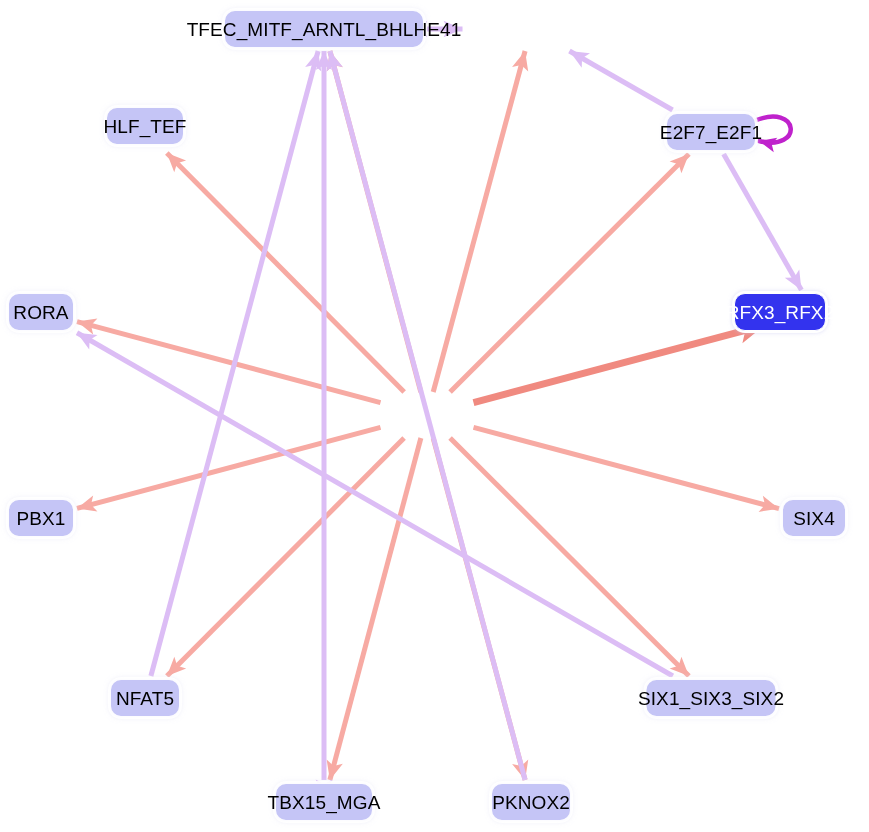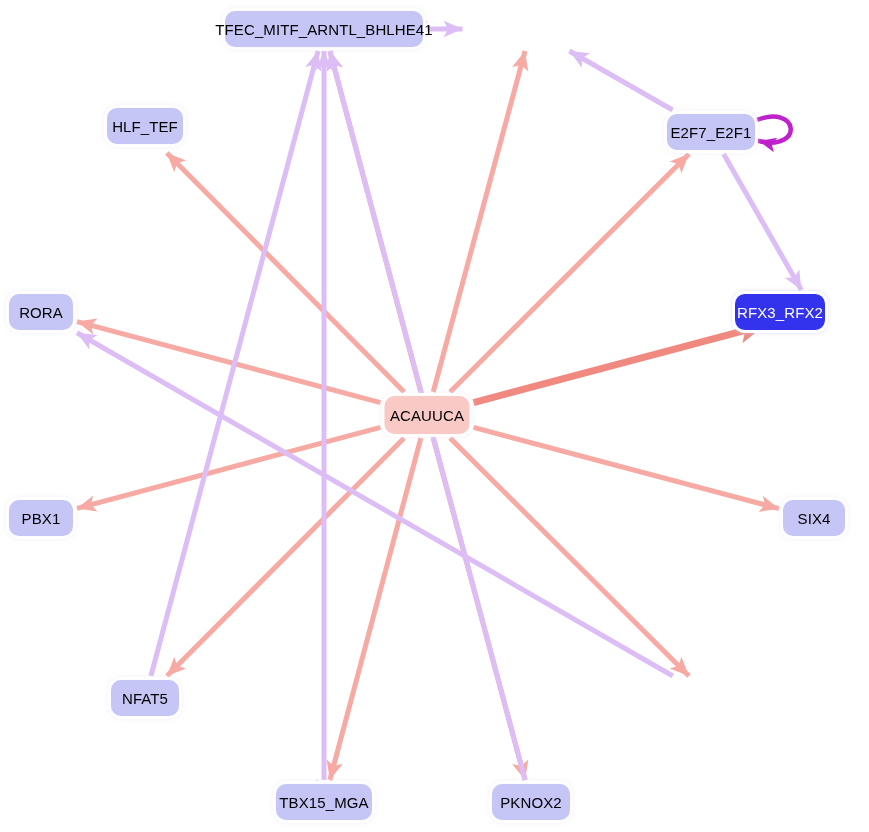--- a/index.html
+++ b/index.html
@@ -35,21 +35,21 @@
     display: flex;
     align-items: center;
     justify-content: center;
     border-radius: 11px;
     border: 1px solid rgba(255,255,255,0.95);
     box-shadow: 0 0 0 2px rgba(255,255,255,0.9), 0 0 4px 2px rgba(230,230,245,0.55);
     transform: translate(-50%, -50%);
     white-space: nowrap;
   }
   .node-label {
-    font-size: 15px;
+    font-size: 19px;
     letter-spacing: 0.1px;
     line-height: 1;
     pointer-events: none;
   }
   .node.tf {
     background: #c5c5f6;
     color: #000000;
   }
   .node.tf .node-label { color: #000000; }
   .node.motif {
@@ -125,31 +125,31 @@
       </div>
       <div class="node tf" style="left: 711px; top: 132px; width: 90px; height: 38px;">
         <span class="node-label">E2F7_E2F1</span>
       </div>
       <div class="node tf" style="left: 41px; top: 312px; width: 66px; height: 38px;">
         <span class="node-label">RORA</span>
       </div>
       <div class="node highlight" style="left: 780px; top: 312px; width: 92px; height: 38px; justify-content: center;">
         <span class="node-label">RFX3_RFX2</span>
       </div>
-      <div class="node motif" style="left: 427px; top: 415px; width: 87px; height: 40px;">
-        <span class="node-label">ACAUUCA</span>
-      </div>
       <div class="node tf" style="left: 41px; top: 518px; width: 66px; height: 38px;">
         <span class="node-label">PBX1</span>
       </div>
       <div class="node tf" style="left: 814px; top: 518px; width: 64px; height: 38px; text-align: center;">
         <span class="node-label">SIX4</span>
       </div>
       <div class="node tf" style="left: 145px; top: 698px; width: 70px; height: 38px; align-items: center;">
         <span class="node-label">NFAT5</span>
+      </div>
+      <div class="node tf" style="left: 711px; top: 698px; width: 131px; height: 38px;">
+        <span class="node-label">SIX1_SIX3_SIX2</span>
       </div>
       <div class="node tf" style="left: 324px; top: 802px; width: 98px; height: 38px;">
         <span class="node-label">TBX15_MGA</span>
       </div>
       <div class="node tf" style="left: 531px; top: 802px; width: 80px; height: 38px;">
         <span class="node-label">PKNOX2</span>
       </div>
     </div>
 </div>
 

